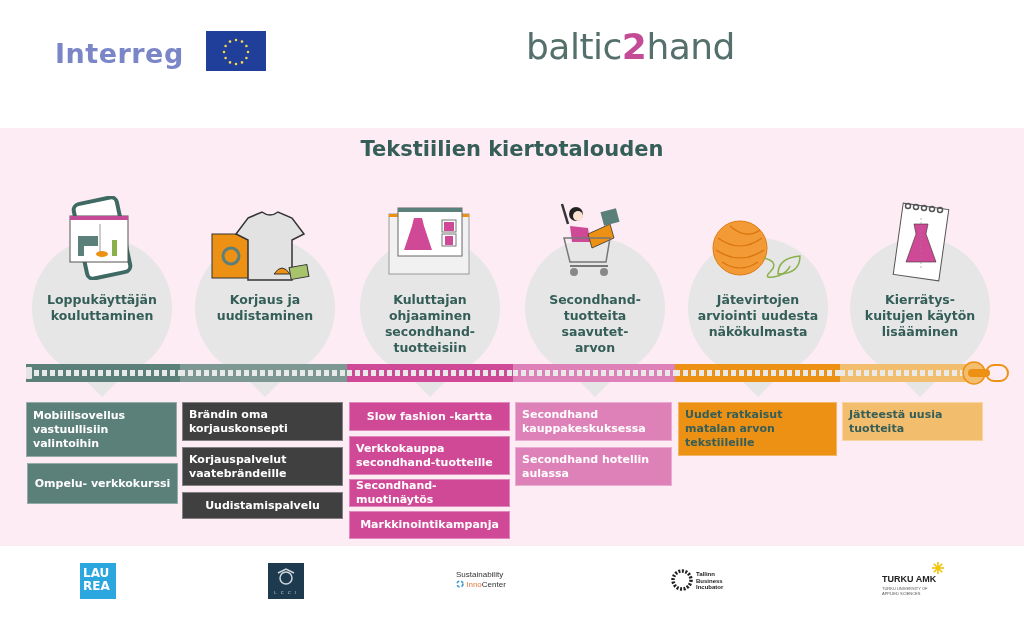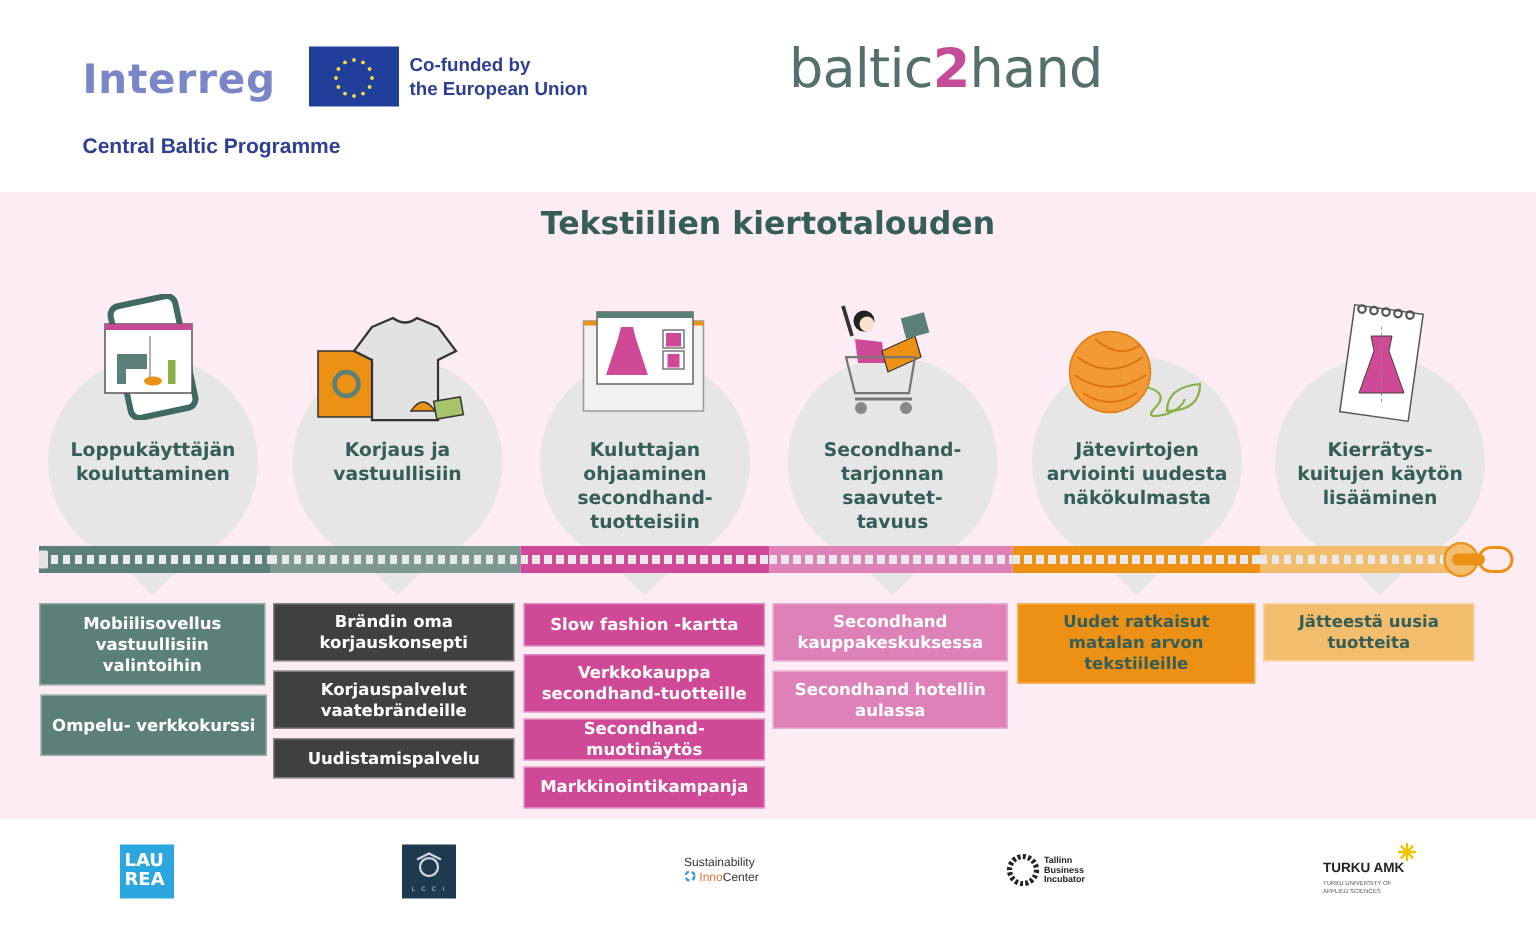--- a/index.html
+++ b/index.html
@@ -28,21 +28,21 @@
 
   
   .zipper { position: absolute; top: 364px; height: 18px; }
   .zip-seg { position: absolute; top: 0; height: 18px; }
   .zip-teeth { position: absolute; left: 0; top: 6px; height: 6px; width: 100%;
     background-image: repeating-linear-gradient(90deg, #e9e9e9 0 5px, transparent 5px 8px); }
   .zip-start { position: absolute; left: 26px; top: 367px; width: 6px; height: 12px; background: #e4e4e4; border-radius: 1px; }
   .zip-pull { position: absolute; left: 962px; top: 360px; }
 
   
-  .card { position: absolute; color: #ffffff; font-family: "DejaVu Sans", sans-serif; font-weight: bold; font-size: 11px; line-height: 14px; text-align: center; display: flex; align-items: center; justify-content: center; padding: 4px 6px; border: 1px solid rgba(255,255,255,0.35); }
+  .card { position: absolute; color: #ffffff; font-family: "DejaVu Sans", sans-serif; font-weight: bold; font-size: 11px; line-height: 14px; text-align: left; display: flex; align-items: center; justify-content: center; padding: 4px 6px; border: 1px solid rgba(255,255,255,0.35); }
   .c-teal { background: #5b7f79; }
   .c-teal2 { background: #404040; }
   .c-magenta { background: #d04997; }
   .c-pink { background: #de81b8; }
   .c-orange { background: #ec9114; color: #345e57; }
   .c-lorange { background: #f3bd6e; color: #345e57; }
 
   
   .laurea { position: absolute; left: 80px; top: 563px; width: 36px; height: 36px; background: #2ba6de; color: #fff; font-family: "DejaVu Sans", sans-serif; font-weight: bold; font-size: 12px; line-height: 13px; padding: 4px 0 16px 3px; }
   .lcci { position: absolute; left: 268px; top: 563px; width: 36px; height: 36px; background: #1e3a4f; }
@@ -71,25 +71,20 @@
           <circle cx="36" cy="31.4" r="1.3"></circle>
         <circle cx="30" cy="33" r="1.3"></circle>
           <circle cx="24" cy="31.4" r="1.3"></circle>
           <circle cx="19.6" cy="27" r="1.3"></circle>
         <circle cx="18" cy="21" r="1.3"></circle>
           <circle cx="19.6" cy="15" r="1.3"></circle>
           <circle cx="24" cy="10.6" r="1.3"></circle>
       </g>
     </svg>
   </div>
-  <div class="eu-text">
-    <div>Co-funded by</div>
-    <div>the European Union</div>
-  </div>
-  <div class="cbp">Central Baltic Programme</div>
   <div class="b2h"><span>baltic</span><span class="two">2</span><span>hand</span></div>
 </div>
 
 <div class="band"></div>
 <div class="title">
   <div>Tekstiilien kiertotalouden</div>
 </div>
 
 <div>
   <div class="bubble" style="left:32px; top:238px;"></div>
@@ -115,21 +110,21 @@
   <div class="bubble-tip" style="left:220px; top:352px;"></div>
   <svg class="icon-box" style="left:210px; top:208px;" width="105" height="80" viewBox="0 0 105 80">
     <rect x="2" y="26" width="38" height="44" fill="#ec9114" stroke="#333" stroke-width="1"></rect>
     <circle cx="21" cy="48" r="8" fill="none" stroke="#5b7f79" stroke-width="3"></circle>
     <path d="M38 10 L52 4 Q60 10 68 4 L82 10 L94 26 L82 32 L82 72 L38 72 L38 32 L26 26 Z" fill="#e2e2e2" stroke="#333" stroke-width="1.5"></path>
     <path d="M64 66 Q72 54 80 66 Z" fill="#ec9114" stroke="#333" stroke-width="1"></path>
     <rect x="80" y="58" width="18" height="12" fill="#a7c36b" stroke="#333" stroke-width="1" transform="rotate(-10 89 64)"></rect>
   </svg>
   <div class="stage-label" style="left:190px; top:292px;">
     <div>Korjaus ja</div>
-    <div>vastuullisiin</div>
+    <div>uudistaminen</div>
   </div>
 </div>
 
 <div>
   <div class="bubble" style="left:360px; top:238px;"></div>
   <div class="bubble-tip" style="left:385px; top:352px;"></div>
   <svg class="icon-box" style="left:388px; top:206px;" width="84" height="70" viewBox="0 0 84 70">
     <rect x="1" y="8" width="80" height="60" fill="#f1f1f1" stroke="#999" stroke-width="1"></rect>
     <rect x="1" y="8" width="80" height="3" fill="#ec9114"></rect>
     <rect x="10" y="2" width="64" height="48" fill="#fff" stroke="#666" stroke-width="1"></rect>
@@ -158,23 +153,23 @@
     <path d="M18 28 L36 30 L38 44 L20 44 Z" fill="#d04997"></path>
     <path d="M36 36 L58 26 L62 40 L40 50 Z" fill="#ec9114" stroke="#333" stroke-width="0.8"></path>
     <rect x="50" y="12" width="16" height="14" fill="#5b7f79" transform="rotate(-15 58 19)"></rect>
     <path d="M12 40 L58 40 L54 64 L18 64 Z" fill="none" stroke="#777" stroke-width="1.5"></path>
     <line x1="18" y1="68" x2="56" y2="68" stroke="#777" stroke-width="2"></line>
     <circle cx="22" cy="74" r="4" fill="#888"></circle>
     <circle cx="52" cy="74" r="4" fill="#888"></circle>
   </svg>
   <div class="stage-label" style="left:520px; top:292px;">
     <div>Secondhand-</div>
-    <div>tarjonnan</div>
+    <div>tuotteita</div>
     <div>saavutet-</div>
-    <div>tavuus</div>
+    <div>arvon</div>
   </div>
 </div>
 
 <div>
   <div class="bubble" style="left:688px; top:238px;"></div>
   <div class="bubble-tip" style="left:713px; top:352px;"></div>
   <svg class="icon-box" style="left:710px; top:218px;" width="100" height="66" viewBox="0 0 100 66">
     <circle cx="30" cy="30" r="27" fill="#f29a36" stroke="#e17b12" stroke-width="1"></circle>
     <path d="M8 20 Q30 36 52 20 M6 32 Q30 48 54 32 M12 44 Q30 56 48 44 M20 8 Q36 22 50 12" fill="none" stroke="#d9740f" stroke-width="1.2"></path>
     <path d="M54 40 Q70 44 60 54 Q52 62 68 58 Q78 54 80 48" fill="none" stroke="#8bb04a" stroke-width="1.5"></path>

